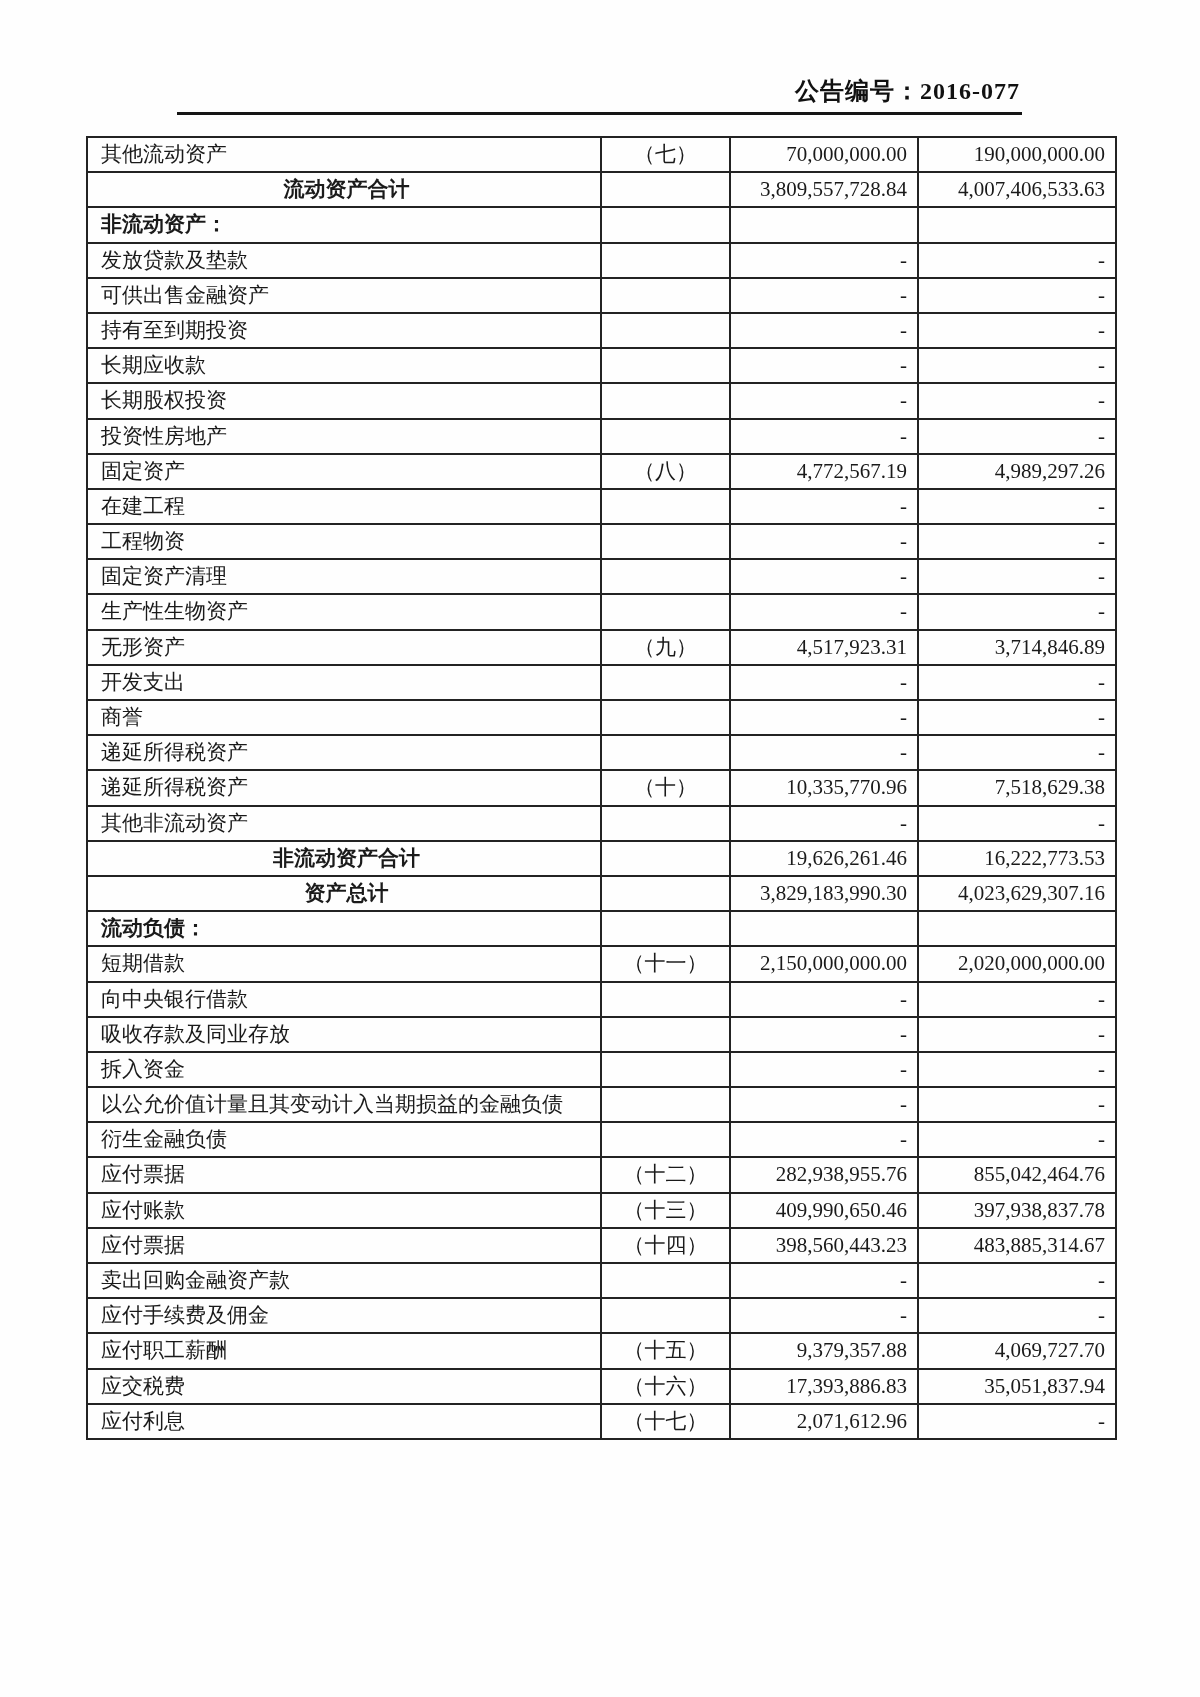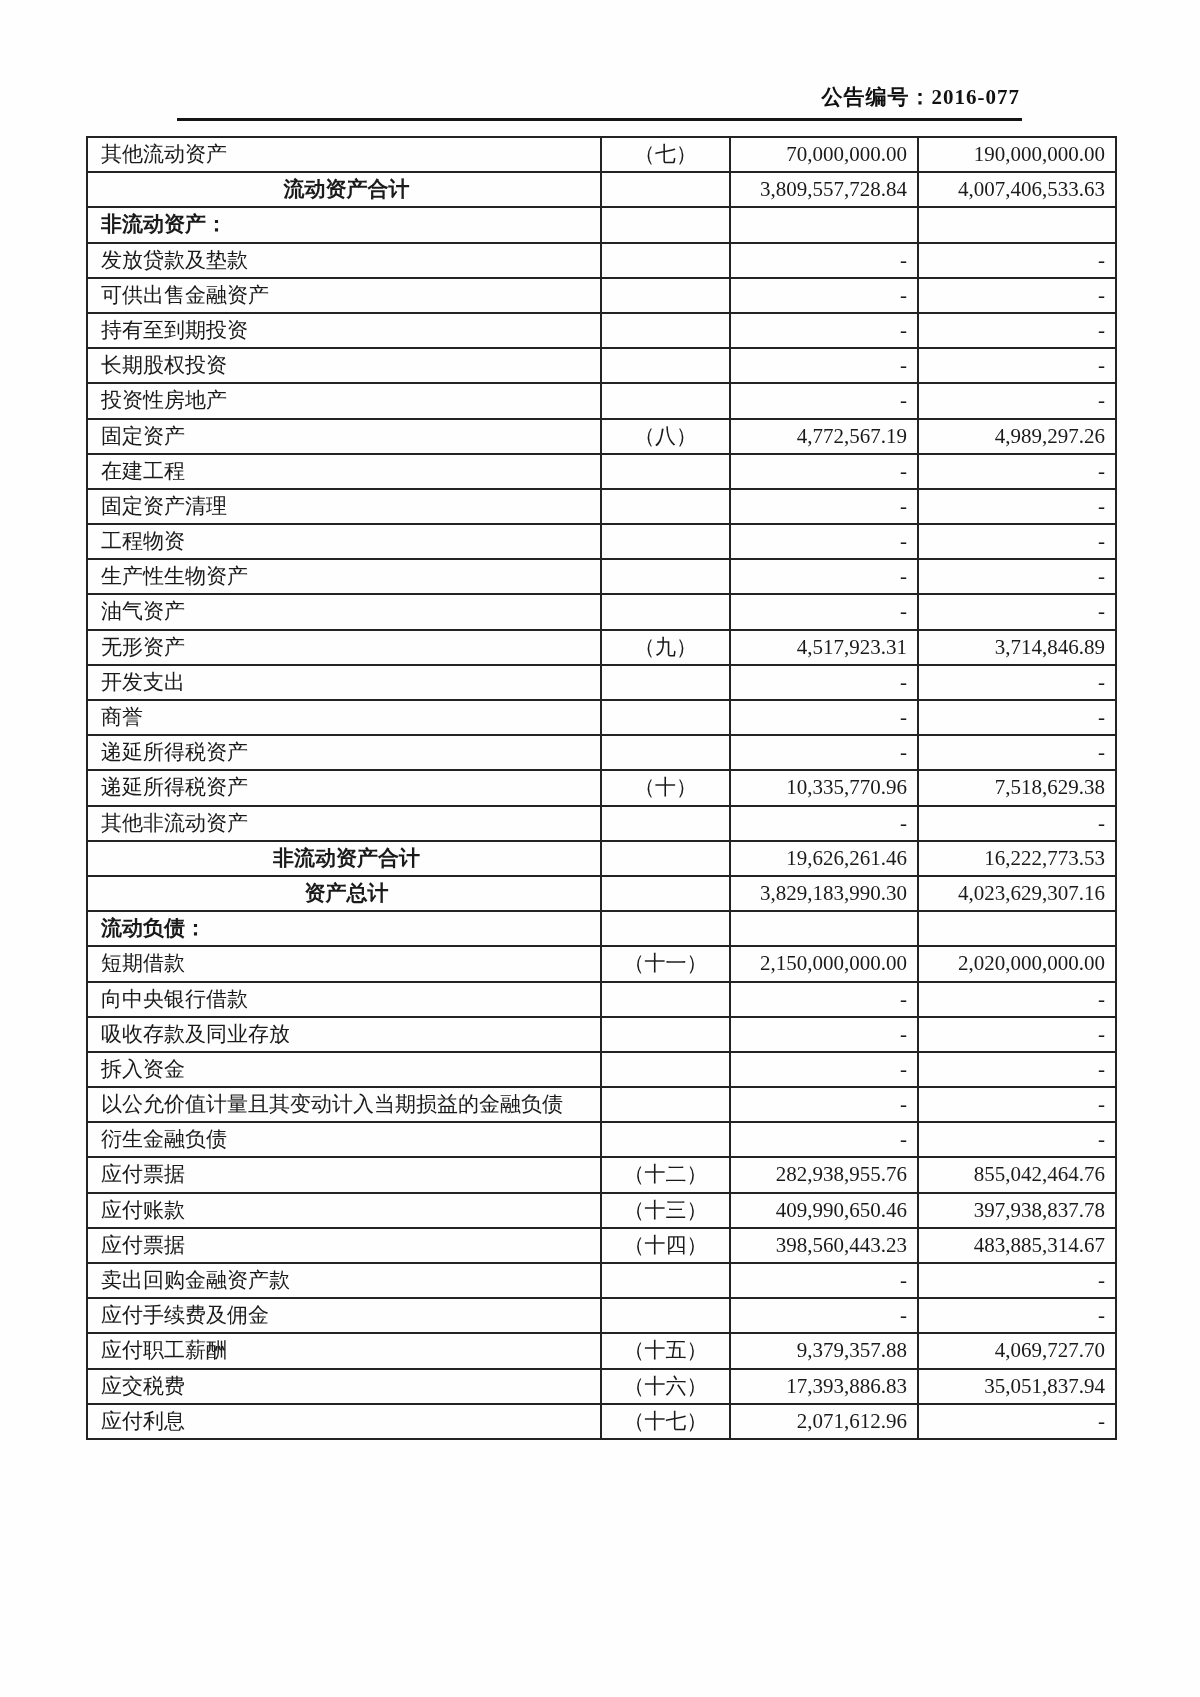--- a/index.html
+++ b/index.html
@@ -12,24 +12,24 @@
   .page {
     position: relative;
     width: 1200px;
     height: 1697px;
     background: #fefefe;
     overflow: hidden;
   }
   .doc-header {
     position: absolute;
     left: 177px;
-    top: 80px;
+    top: 74px;
     width: 845px;
     text-align: right;
-    font-size: 21px;
+    font-size: 24px;
     font-weight: 600;
     letter-spacing: 1px;
     line-height: 34px;
     padding-bottom: 4px;
     padding-right: 2px;
     border-bottom: 3px solid #151515;
     color: #111111;
   }
   table.balance-sheet {
     position: absolute;
@@ -119,20 +119,26 @@
           <td class="cell-value">-</td>
           <td class="cell-value">-</td>
         </tr>
         <tr class="row-item">
           <td class="cell-label">持有至到期投资</td>
           <td class="cell-note"></td>
           <td class="cell-value">-</td>
           <td class="cell-value">-</td>
         </tr>
         <tr class="row-item">
+          <td class="cell-label">长期应收款</td>
+          <td class="cell-note"></td>
+          <td class="cell-value">-</td>
+          <td class="cell-value">-</td>
+        </tr>
+        <tr class="row-item">
           <td class="cell-label">长期股权投资</td>
           <td class="cell-note"></td>
           <td class="cell-value">-</td>
           <td class="cell-value">-</td>
         </tr>
         <tr class="row-item">
           <td class="cell-label">投资性房地产</td>
           <td class="cell-note"></td>
           <td class="cell-value">-</td>
           <td class="cell-value">-</td>
@@ -143,39 +149,33 @@
           <td class="cell-value">4,772,567.19</td>
           <td class="cell-value">4,989,297.26</td>
         </tr>
         <tr class="row-item">
           <td class="cell-label">在建工程</td>
           <td class="cell-note"></td>
           <td class="cell-value">-</td>
           <td class="cell-value">-</td>
         </tr>
         <tr class="row-item">
+          <td class="cell-label">工程物资</td>
+          <td class="cell-note"></td>
+          <td class="cell-value">-</td>
+          <td class="cell-value">-</td>
+        </tr>
+        <tr class="row-item">
           <td class="cell-label">固定资产清理</td>
           <td class="cell-note"></td>
           <td class="cell-value">-</td>
           <td class="cell-value">-</td>
         </tr>
         <tr class="row-item">
-          <td class="cell-label">工程物资</td>
-          <td class="cell-note"></td>
-          <td class="cell-value">-</td>
-          <td class="cell-value">-</td>
-        </tr>
-        <tr class="row-item">
           <td class="cell-label">生产性生物资产</td>
-          <td class="cell-note"></td>
-          <td class="cell-value">-</td>
-          <td class="cell-value">-</td>
-        </tr>
-        <tr class="row-item">
-          <td class="cell-label">油气资产</td>
           <td class="cell-note"></td>
           <td class="cell-value">-</td>
           <td class="cell-value">-</td>
         </tr>
         <tr class="row-item">
           <td class="cell-label">无形资产</td>
           <td class="cell-note">（九）</td>
           <td class="cell-value">4,517,923.31</td>
           <td class="cell-value">3,714,846.89</td>
         </tr>

